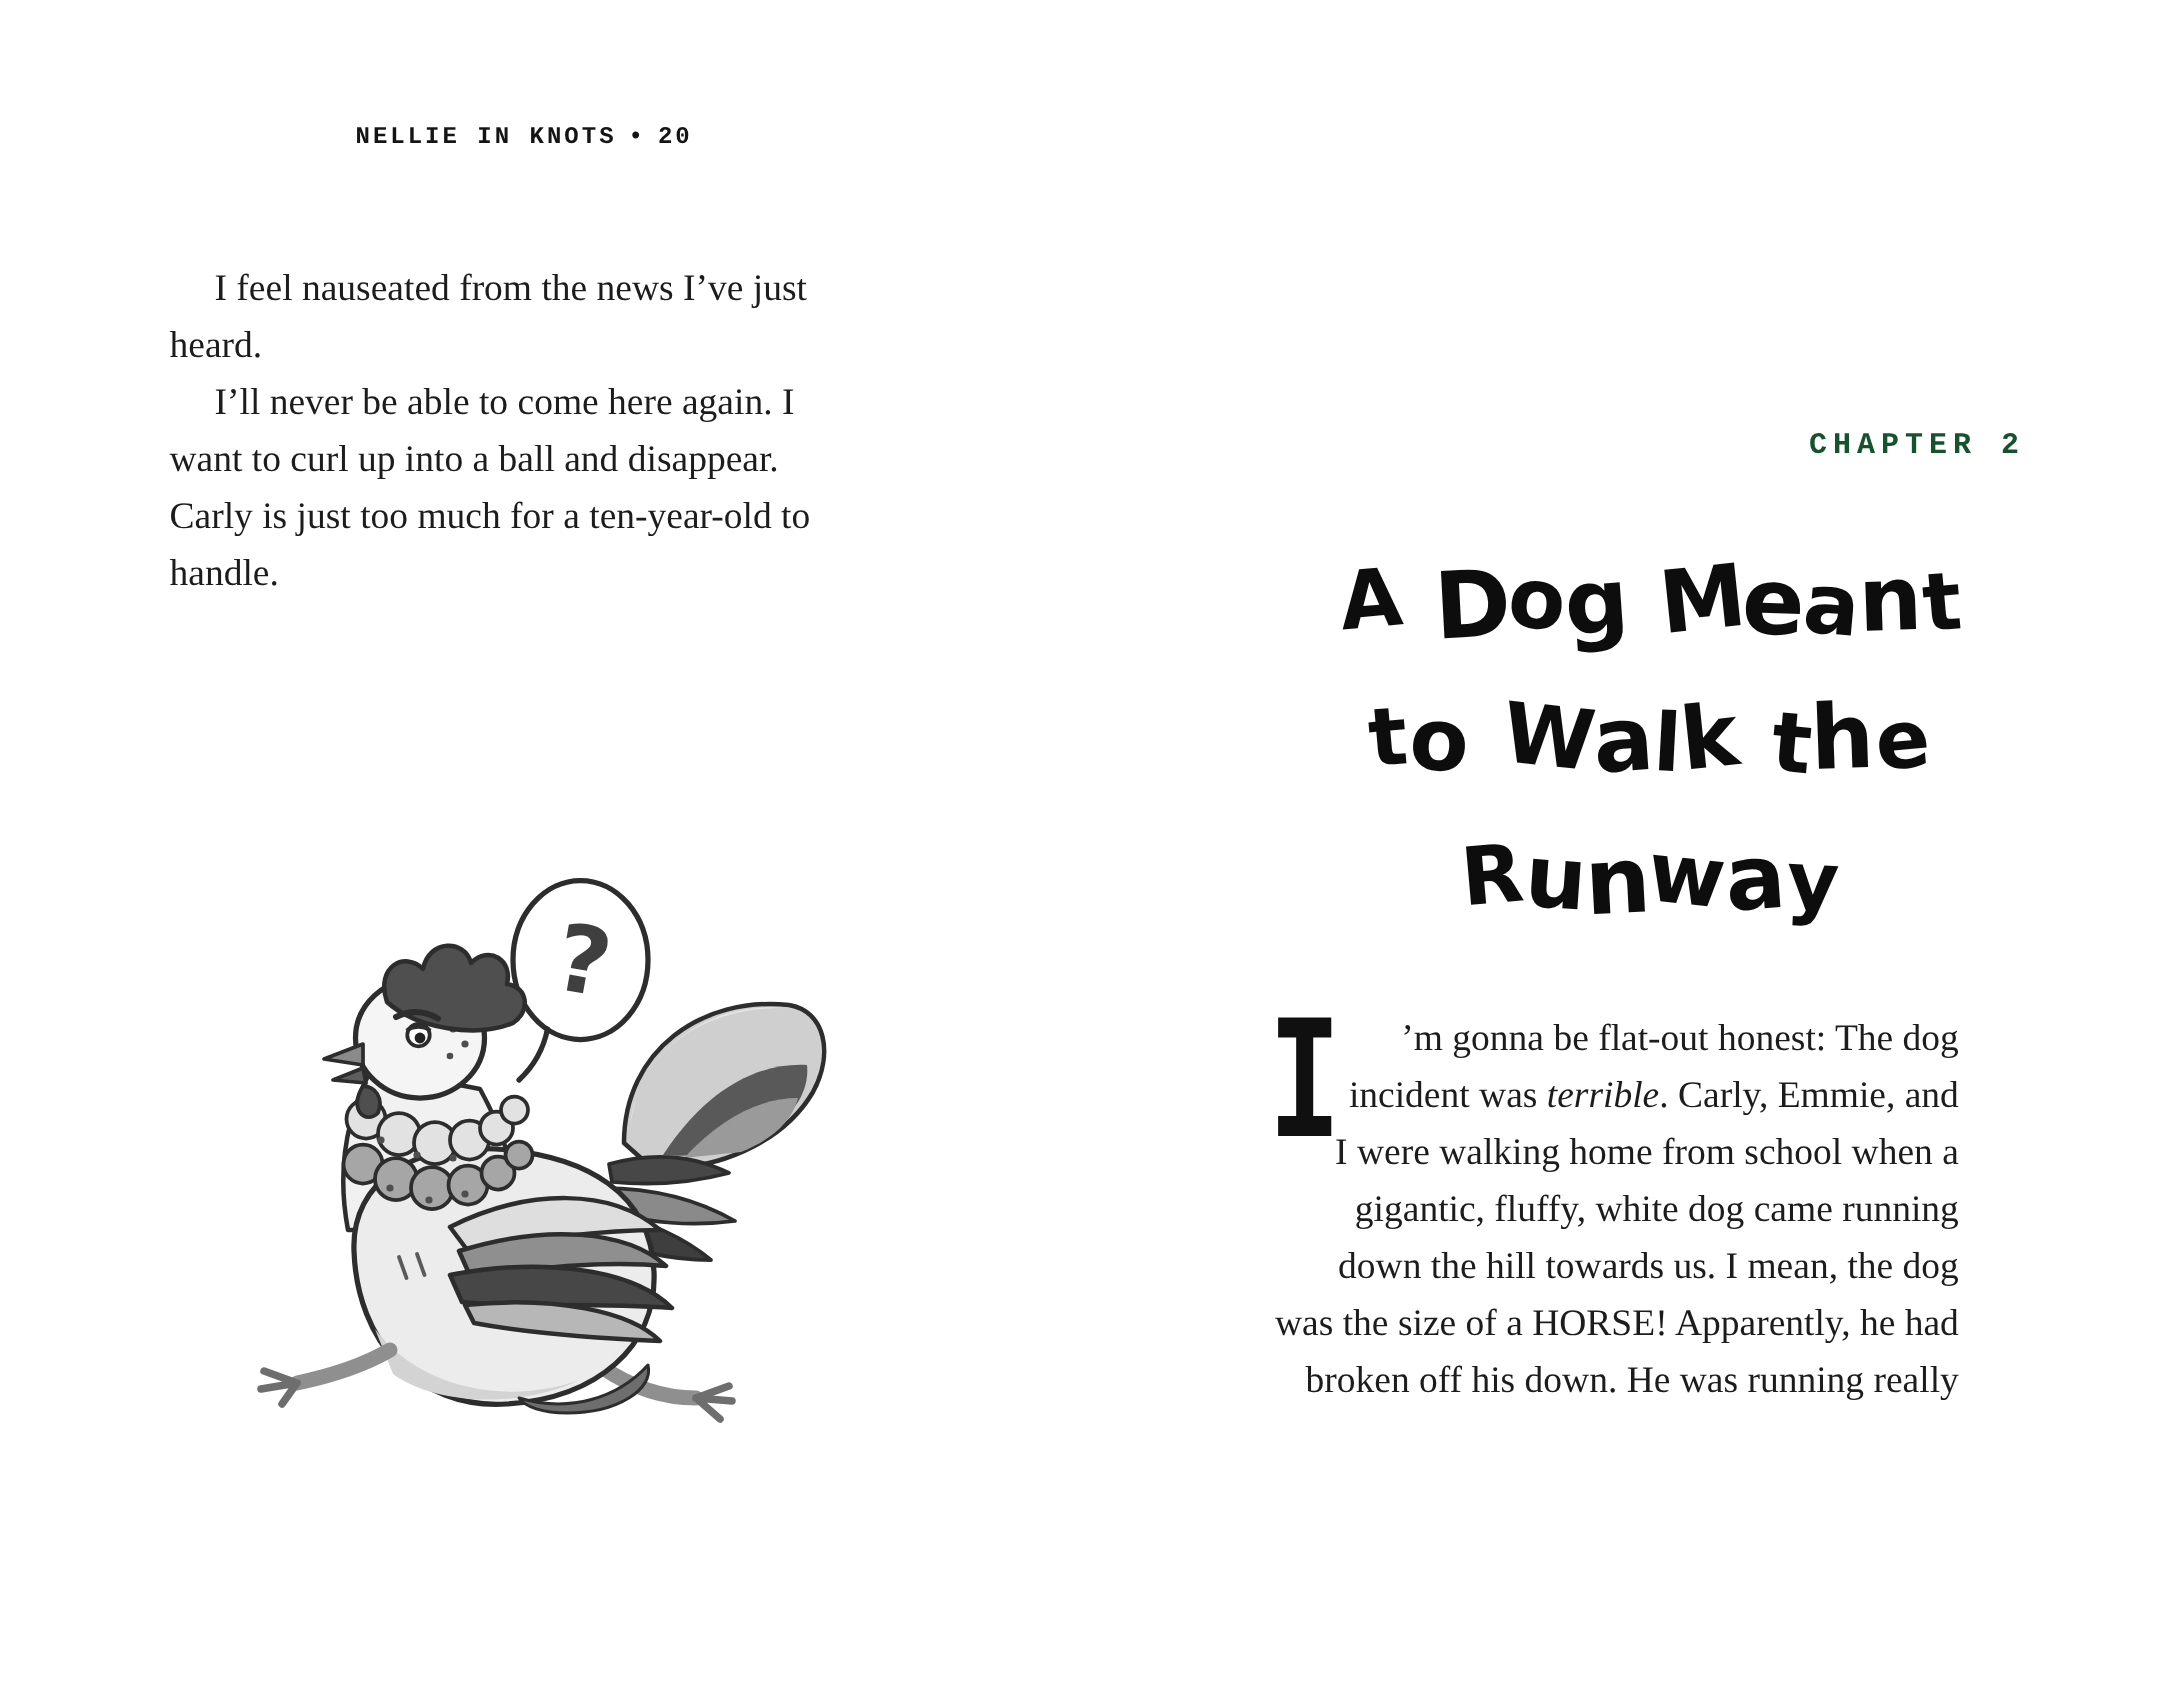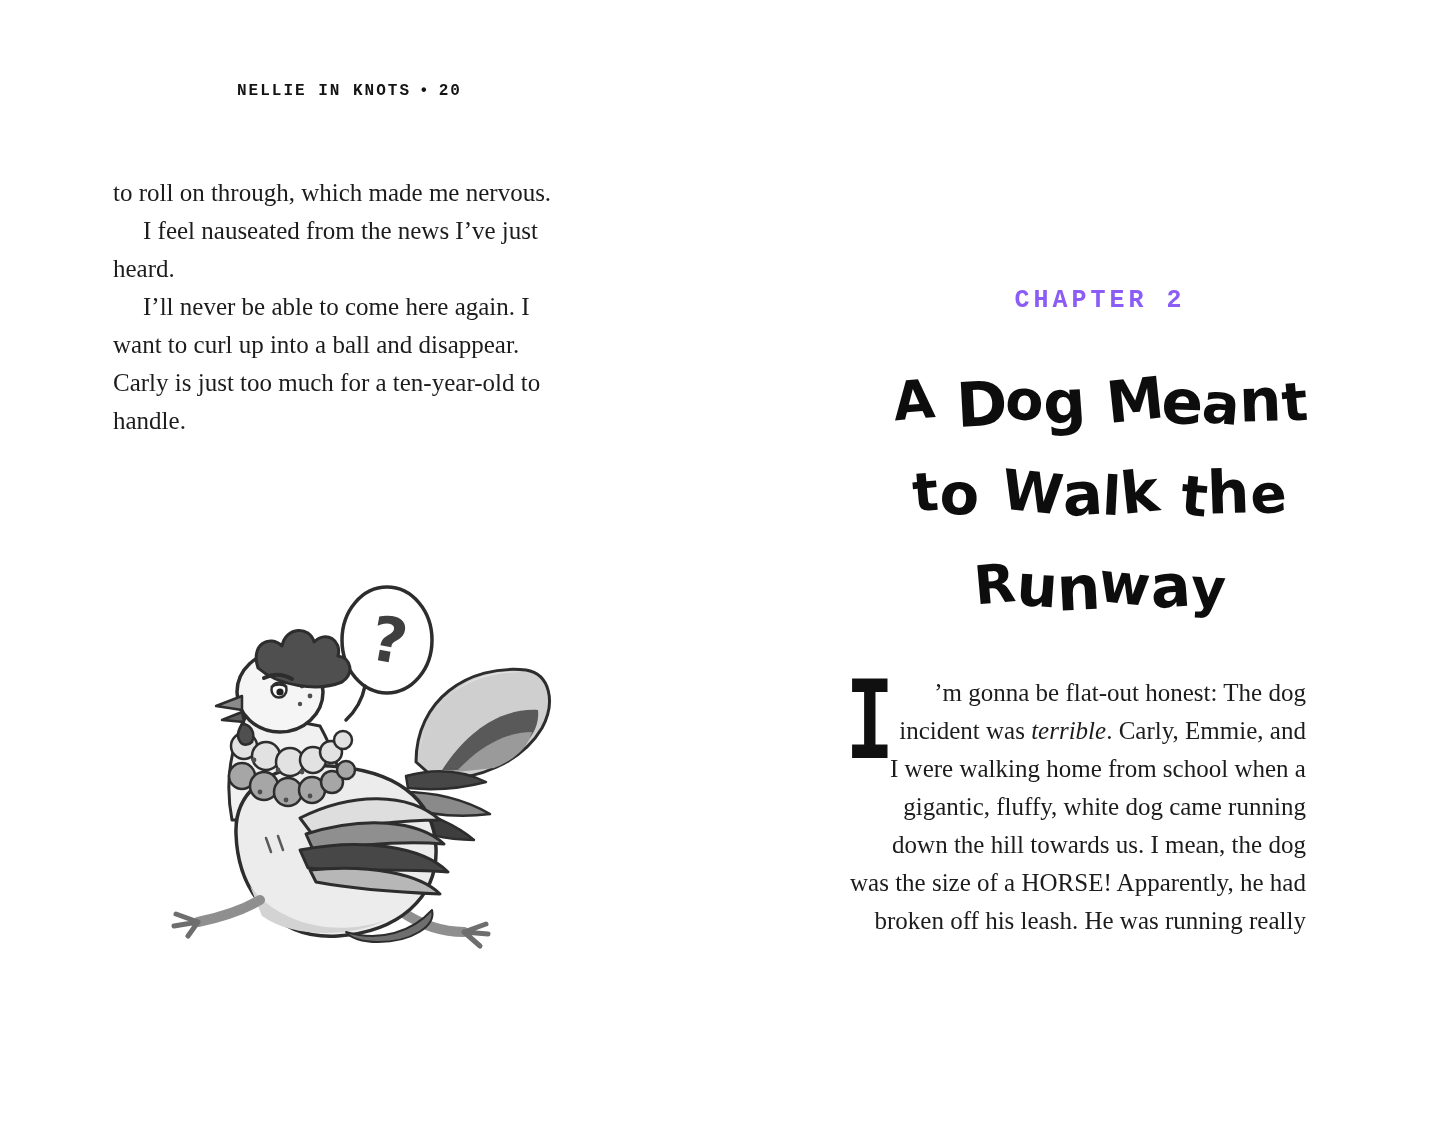--- a/index.html
+++ b/index.html
@@ -9,40 +9,39 @@
            font-weight:700;font-size:16px;letter-spacing:2px;color:#141414;white-space:nowrap;}
   .runhead .sep{padding:0 8px;}
   .body-lines{position:absolute;font-size:25px;line-height:38px;white-space:nowrap;}
   .left-text{top:154px;left:113px;}
   .line.indent{padding-left:30px;}
   .right-text{top:654px;left:850px;text-align:right;}
   .line.offset{padding-left:48px;}
   .dropcap{position:absolute;top:646px;left:846px;font-family:"Liberation Mono",monospace;
            font-weight:700;font-size:120px;line-height:1;color:#101010;
            transform:scaleX(.66);transform-origin:left top;}
-  .kicker{position:absolute;top:266px;left:850px;width:500px;text-align:center;
-          font-family:"Liberation Mono",monospace;font-weight:700;font-size:25px;
-          letter-spacing:4px;color:#8b5cf6;}
+  .kicker{position:absolute;top:266px;left:850px;width:500px;text-align:right;
+          font-family:"Liberation Mono",monospace;font-weight:700;font-size:20px;
+          letter-spacing:4px;color:#14532d;}
   .chapter-title{position:absolute;top:336px;left:810px;width:580px;text-align:center;
           font-family:"DejaVu Sans",sans-serif;font-weight:700;color:#0d0d0d;}
   .title-line{font-size:57px;line-height:92px;white-space:nowrap;}
   .italic{font-style:italic;}
   .illo{position:absolute;left:150px;top:560px;width:420px;height:420px;}
 </style>
 </head>
 <body>
 
 <div class="spread">
 
   <div class="runhead">
     <span>NELLIE IN KNOTS</span><span class="sep">•</span><span>20</span>
   </div>
 
   <div class="body-lines left-text">
-    <div class="line">to roll on through, which made me nervous.</div>
     <div class="line indent">I feel nauseated from the news I’ve just</div>
     <div class="line">heard.</div>
     <div class="line indent">I’ll never be able to come here again. I</div>
     <div class="line">want to curl up into a ball and disappear.</div>
     <div class="line">Carly is just too much for a ten-year-old to</div>
     <div class="line">handle.</div>
   </div>
 
   <svg class="illo" viewBox="0 0 420 420" aria-hidden="true">
     <g>
@@ -133,16 +132,16 @@
 
   <div class="body-lines right-text">
     <div class="line offset">’m gonna be flat-out honest: The dog</div>
     <div class="line offset">
       <span>incident was </span><span class="italic">terrible</span><span>. Carly, Emmie, and</span>
     </div>
     <div class="line">I were walking home from school when a</div>
     <div class="line">gigantic, fluffy, white dog came running</div>
     <div class="line">down the hill towards us. I mean, the dog</div>
     <div class="line">was the size of a HORSE! Apparently, he had</div>
-    <div class="line">broken off his leash. He was running really</div>
+    <div class="line">broken off his down. He was running really</div>
   </div>
 
 </div>
 
 </body></html>

